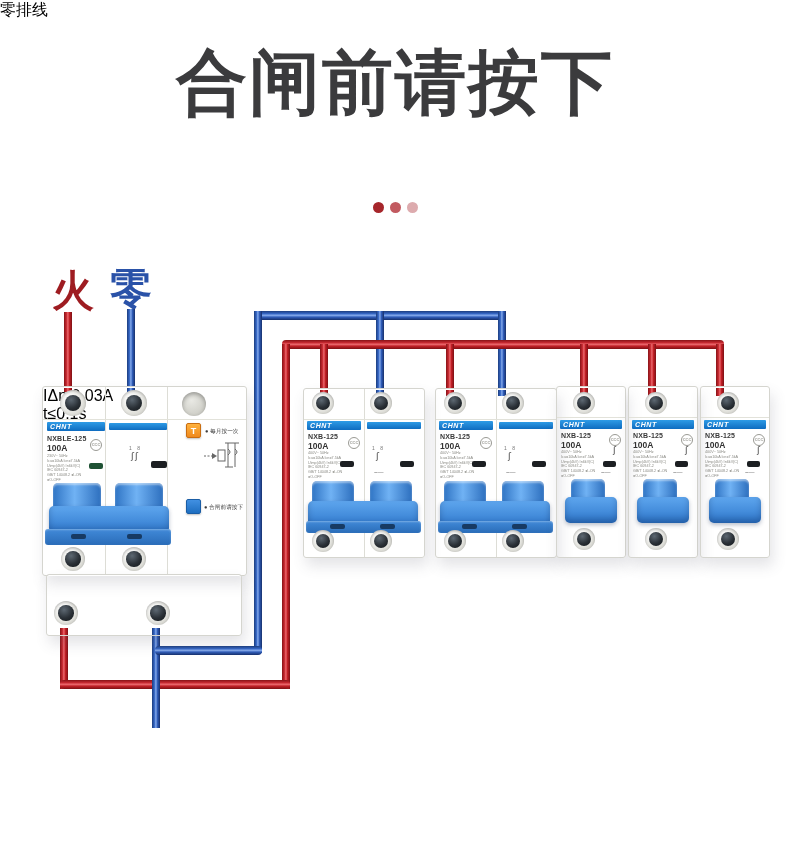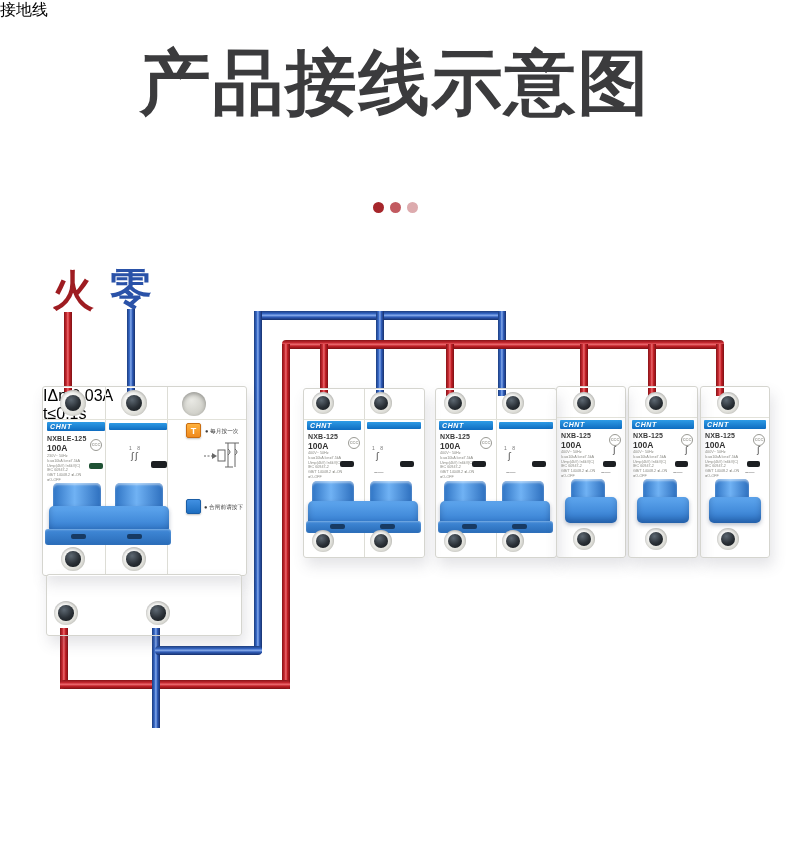--- a/index.html
+++ b/index.html
@@ -65,21 +65,21 @@
         box-shadow:0 1px 2px rgba(0,0,0,.25);box-sizing:border-box;}
   .bbtn{position:absolute;width:15px;height:15px;border-radius:2px;
         background:linear-gradient(180deg,#4190e2,#1e6ec0);border:1px solid #1a5da5;
         box-shadow:0 1px 2px rgba(0,0,0,.25);box-sizing:border-box;}
   .note{position:absolute;font-size:6px;color:#3c3c3c;white-space:nowrap;transform:scale(.95);transform-origin:left top;}</style>
 </head>
 <body>
 
 <div class="page">
 
-  <div class="title">产品接线示意图</div>
+  <div class="title">合闸前请按下</div>
   <div class="dots">
     <span class="dot" style="background: rgb(166, 38, 43);"></span><span class="dot" style="background: rgb(194, 90, 96);"></span><span class="dot" style="background: rgb(221, 171, 174);"></span>
   </div>
 
   <div class="wlabel live">火</div>
   <div class="wlabel neutral">零</div>
 
   <div class="w v red" style="left:64px;top:312px;height:80px;"></div>
   <div class="w v blue" style="left:127px;top:309px;height:83px;"></div>
 
@@ -294,15 +294,15 @@
       <div>●O-OFF</div>
     </div>
     <div class="squig" style="left:56px;top:58px;">ʃ</div>
     <div class="pill black" style="left:46px;top:74px;width:13px;height:6px;"></div>
     <div class="dashmk" style="left:44px;top:82px;">~—</div>
     <div class="stem" style="left:14px;top:92px;width:34px;height:26px;"></div>
     <div class="tbar" style="left:8px;top:110px;width:52px;height:26px;"></div>
     <div class="screw" style="left:16px;top:141px;width:22px;height:22px;"></div>
   </div>
 
-  <div class="busbox ground">接地线</div>
+  <div class="busbox neutral">零排线</div>
 
 </div>
 
 </body></html>

